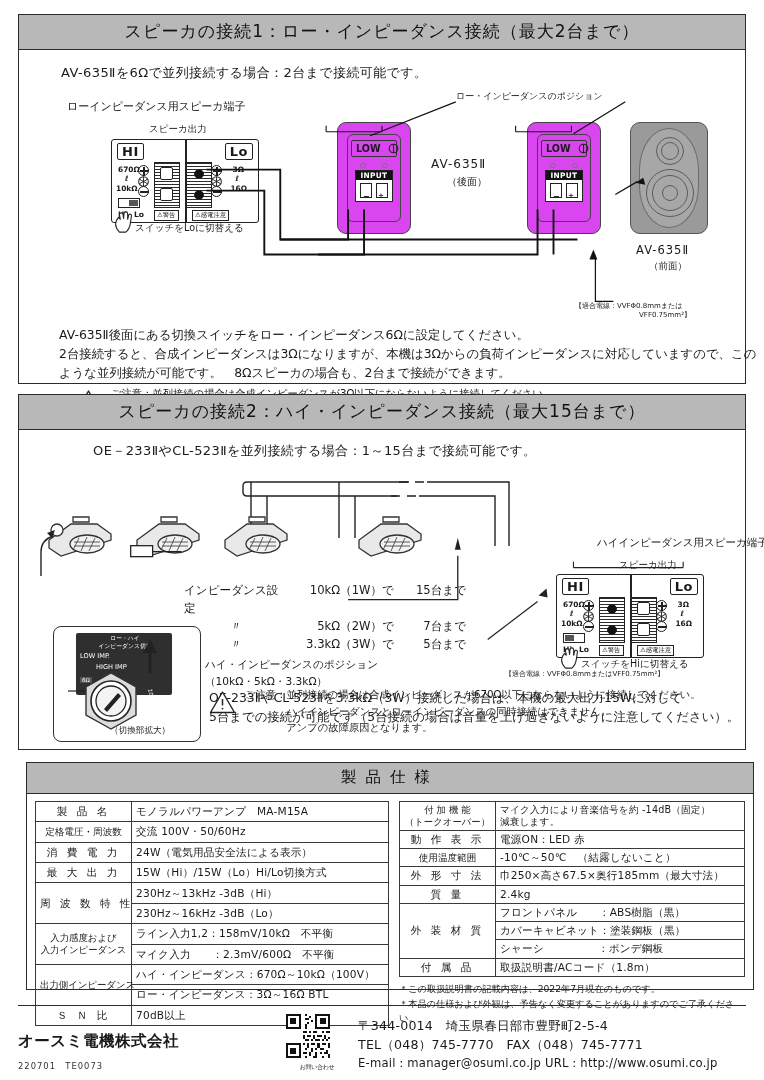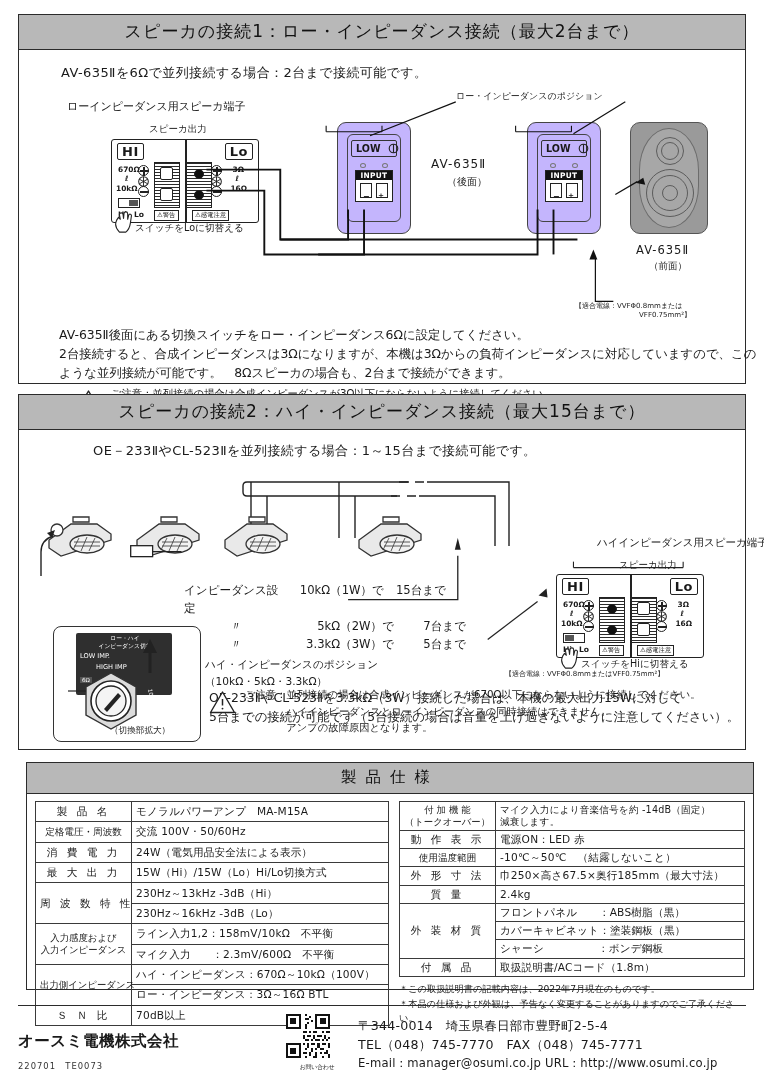--- a/index.html
+++ b/index.html
@@ -83,21 +83,21 @@
     position:absolute; bottom:1px; font-size:6.4px; border:1.1px solid #222;
     padding:0 2px; line-height:9px; background:#fff; white-space:nowrap;
   }
 
   
   .hand { position:absolute; width:22px; height:24px; }
 
   
   .rear {
     position:absolute; width:74px; height:112px;
-    border:1.5px solid #444; border-radius:9px; background:#c4b5fd;
+    border:1.5px solid #444; border-radius:9px; background:#d946ef;
   }
   .rear .inner {
     position:absolute; left:9px; right:9px; top:11px; bottom:11px;
     border:1.4px solid #444; border-radius:6px;
   }
   .rear .lowbox {
     position:absolute; left:13px; right:13px; top:17px; height:17px;
     border:1.3px solid #333; border-radius:2px; font-size:9.6px;
     font-weight:600; line-height:15px; padding-left:4px;
   }
@@ -380,21 +380,21 @@
         </g>
 
         <g fill="none" stroke="#222" stroke-width="1.4">
           <path d="M14 60 Q2 64 2 76 V100"></path>
         </g>
         <path d="M16 54 l-8 3 l5 5 z" fill="#222"></path>
       </svg>
 
       <div class="abs" style="left:165px;top:546px;"></div>
       <div class="abs" style="left:165px;top:152px;font-size:11.6px;line-height:1.55;">
-        <div style="display:flex;">
+        <div style="display:flex;gap:10px;">
           <span style="width:104px;">インピーダンス設定</span>
           <span style="width:96px;text-align:right;">10kΩ（1W）で</span>
           <span style="width:62px;text-align:right;">15台まで</span>
         </div>
         <div style="display:flex;gap:10px;">
           <span style="width:104px;text-align:center;">〃</span>
           <span style="width:96px;text-align:right;">5kΩ（2W）で</span>
           <span style="width:62px;text-align:right;">7台まで</span>
         </div>
         <div style="display:flex;gap:10px;">

